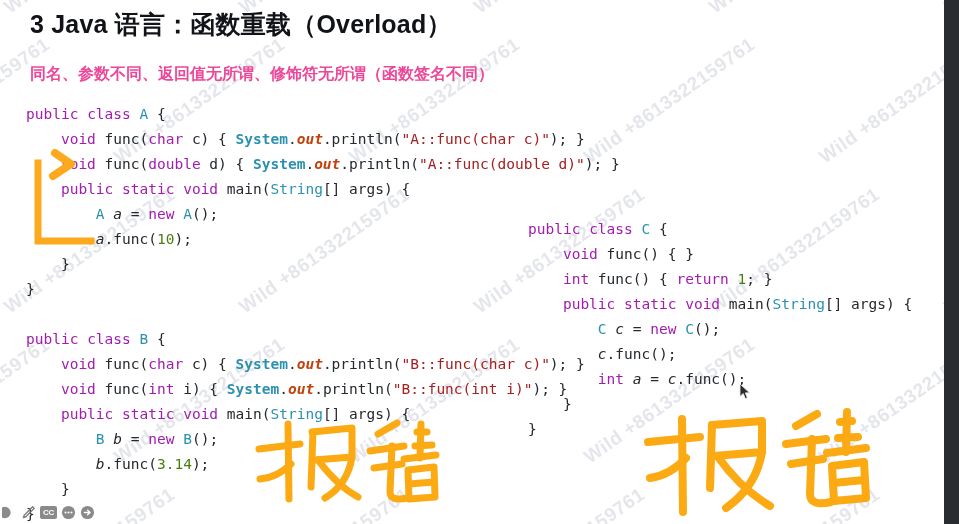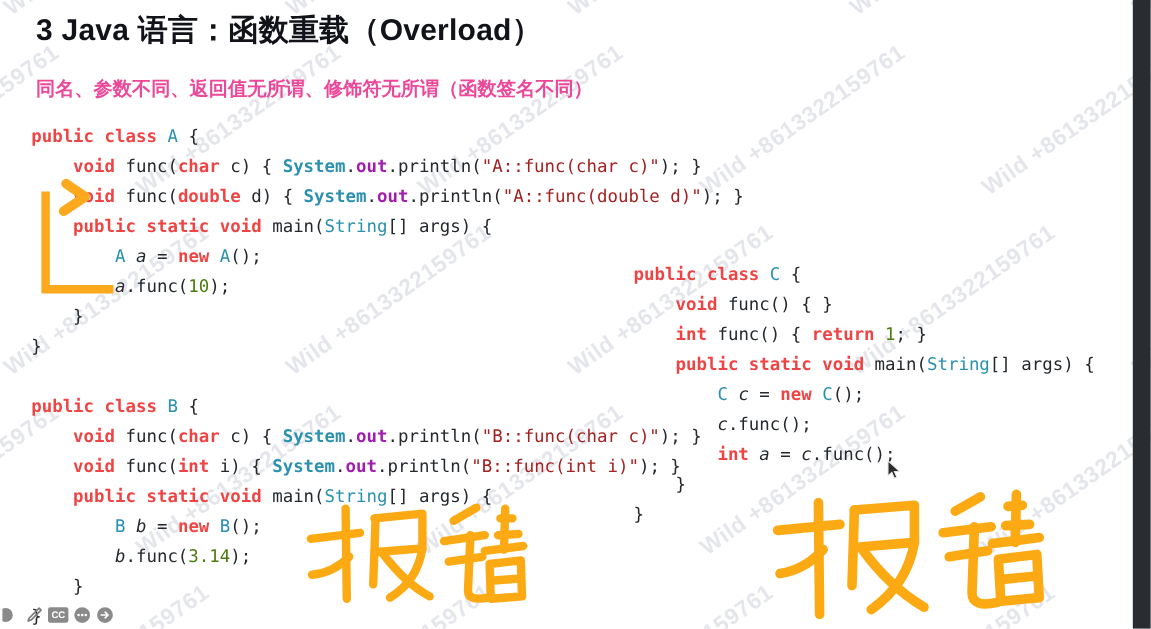--- a/index.html
+++ b/index.html
@@ -65,26 +65,26 @@
     line-height: 25px;
     color: #24292e;
     white-space: pre;
   }
   #code-left  { left: 26px;  top: 102px; }
   #code-right { left: 528px; top: 217px; }
 
   .code-line { white-space: pre; }
 
   
-  .k   { color: #ef4444; font-weight: 700; }  
+  .k   { color: #a21caf; font-weight: 400; }  
   .t   { color: #2b91af; }                    
   .t2  { color: #2b91af; font-weight: 700; }  
   .s   { color: #a52020; }                    
   .n   { color: #4d7c0f; }                    
-  .b   { color: #a21caf; font-weight: 700; }  
+  .b   { color: #c2410c; font-weight: 700; font-style: italic; }  
   .p   { color: #24292e; }                    
   .i   { color: #24292e; font-style: italic; }
 
   
   #annotation-layer {
     position: absolute; inset: 0;
     z-index: 3;
     pointer-events: none;
   }
 

